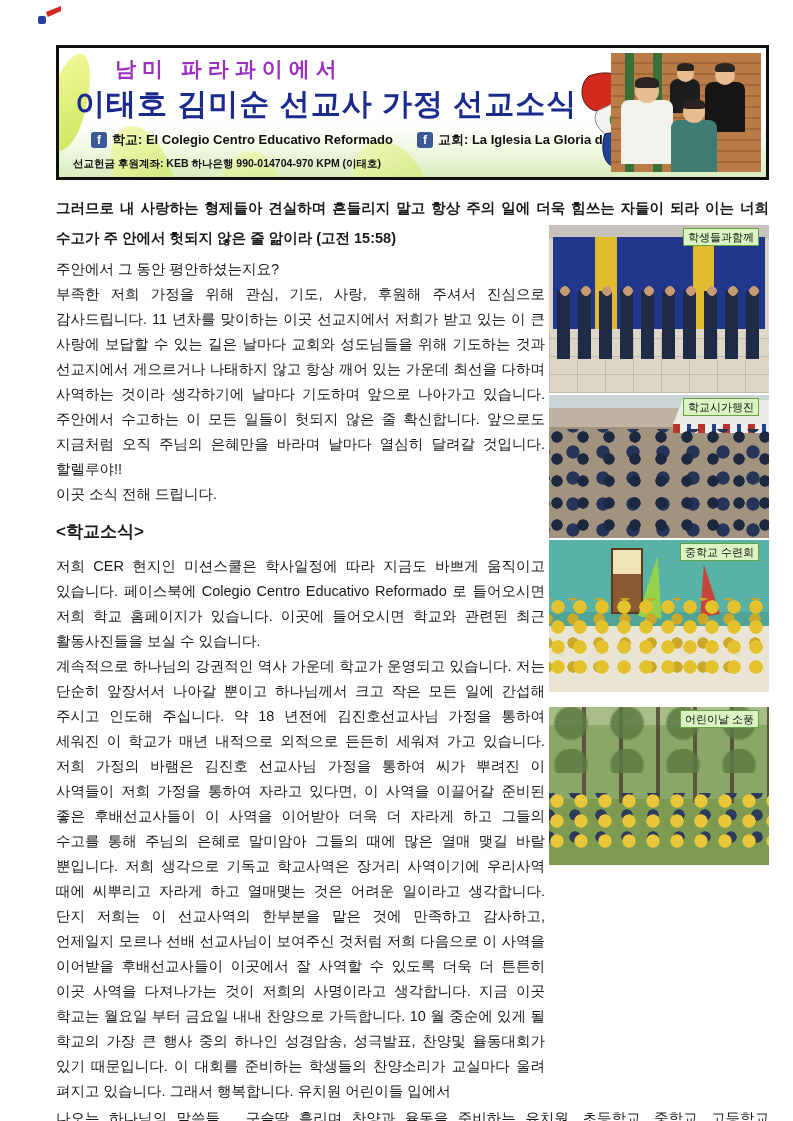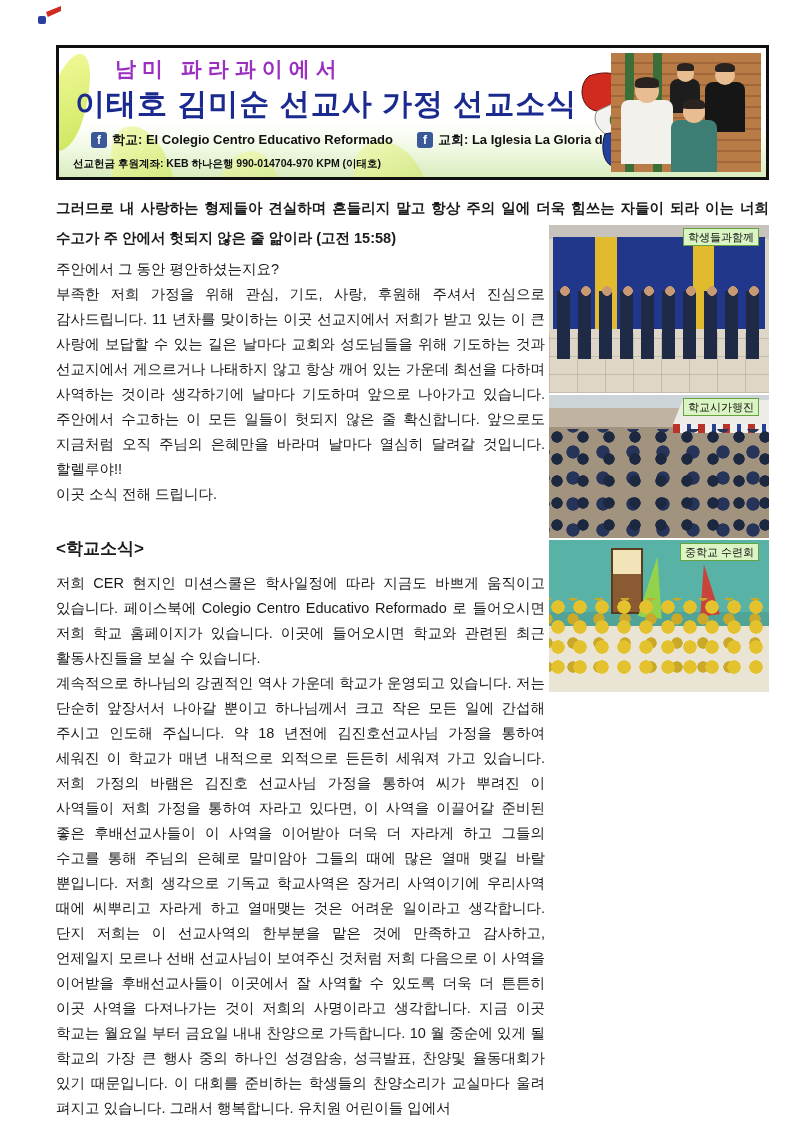--- a/index.html
+++ b/index.html
@@ -41,21 +41,21 @@
   .p-son{right:16px;top:12px;} .p-son .head{width:20px;height:20px;} .p-son .torso{width:40px;height:50px;margin-left:-10px;background:#161616;}
   .p-mom{left:72px;top:48px;} .p-mom .head{width:22px;height:22px;} .p-mom .torso{width:46px;height:52px;margin-left:-12px;background:#3e7d74;}
 
   
   .verse{margin:13px 40px 0;width:713px;font-size:14.5px;font-weight:bold;line-height:30px;text-align:justify;word-break:keep-all;}
 
   
   .left-col{margin:4px 0 0 40px;width:489px;min-height:782px;font-size:14.5px;line-height:25px;}
   .left-col p{margin:0;word-break:keep-all;}
   .just{text-align:justify;}
-  .sec-head{margin:29px 0 10px;font-size:17px;font-weight:bold;}
+  .sec-head{margin:12px 0 10px;font-size:17px;font-weight:bold;}
   .bottom-para{margin:2px 40px 0;width:713px;font-size:14.5px;line-height:25px;text-align:justify;word-break:keep-all;}
 
   
   .photo-col{position:absolute;top:225px;right:40px;width:220px;display:flex;flex-direction:column;gap:2px;}
   .photo{position:relative;width:220px;margin:0;overflow:hidden;background:#888;}
   .photo.gap-before{margin-top:13px;}
   .badge{position:absolute;top:3px;right:10px;z-index:5;background:#daf4c3;border:1px solid #64a43e;
          font-size:11px;line-height:16px;padding:0 4px;color:#111;}
   .layer{position:absolute;}
 
@@ -203,18 +203,24 @@
 
     <figure class="photo p3">
       <div class="layer p3-door"></div>
       <div class="layer p3-flag-green"></div>
       <div class="layer p3-flag-red"></div>
       <div class="layer p3-crowd"></div>
       <figcaption class="badge">중학교 수련회</figcaption>
     </figure>
 
 
+    <figure class="photo p5 gap-before">
+      <div class="layer p5-trunks"></div>
+      <div class="layer p5-foliage"></div>
+      <div class="layer p5-crowd"></div>
+      <figcaption class="badge">어린이날 소풍</figcaption>
+    </figure>
 
   </div>
 
   <p class="bottom-para">나오는 하나님의 말씀들.... 구슬땀 흘리며 찬양과 율동을 준비하는 유치원, 초등학교, 중학교, 고등학교 학생들을 보면서 이곳 선교지에서 수고하고 흘린 모든 것들이 결코 헛되지 않음을 깨닫게 해주시고 위로해 주시는 하나님의</p>
 
 </div>
 
 </body></html>

